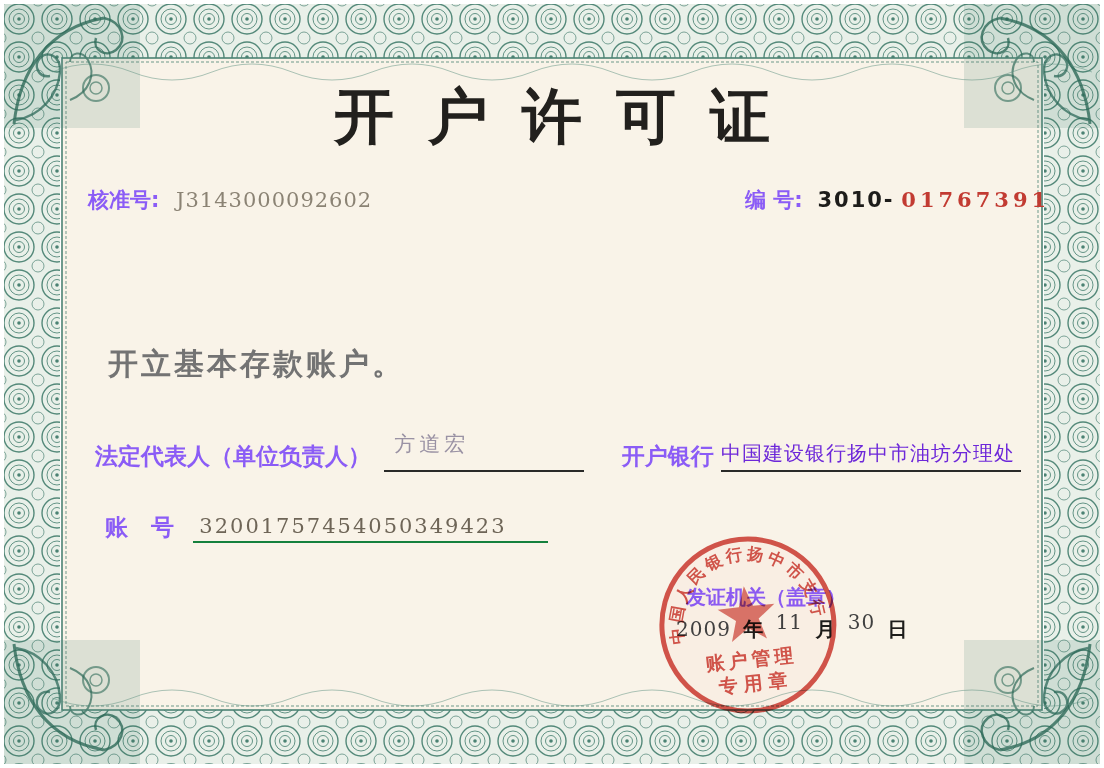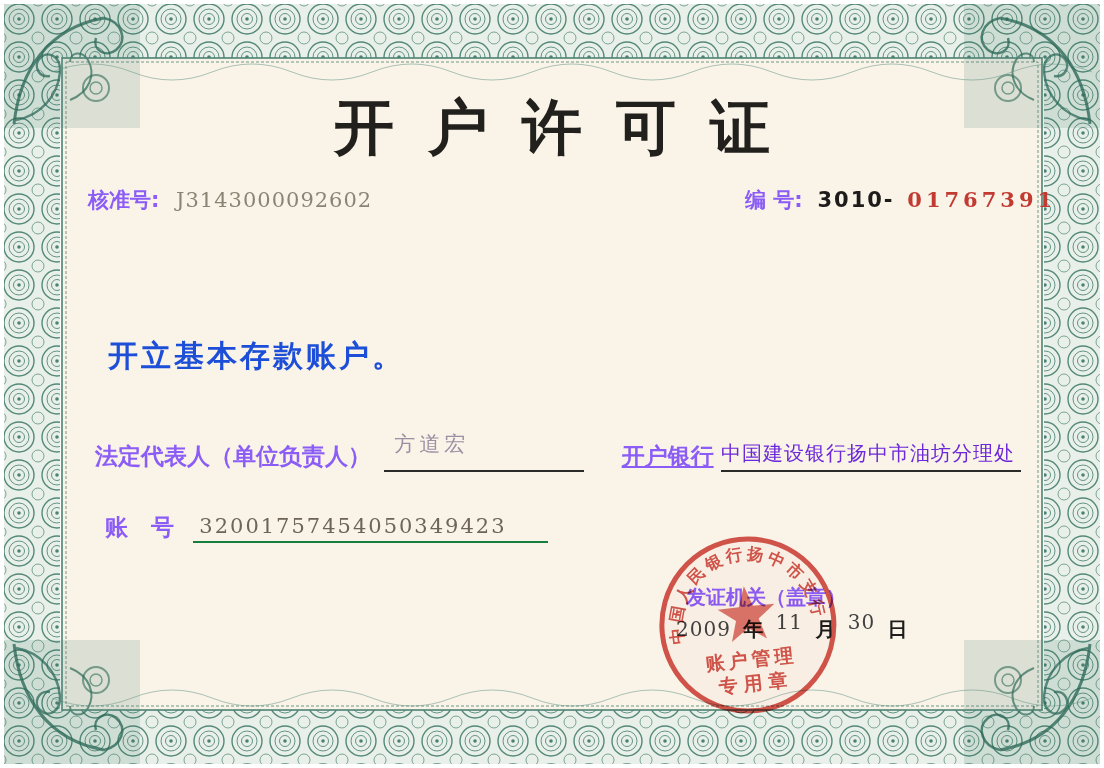--- a/index.html
+++ b/index.html
@@ -26,49 +26,49 @@
       repeating-radial-gradient(circle at 72% 50%, rgba(222,175,115,.22) 0 3px, transparent 3px 9px);
   }
   .wm-damask { left:80px; top:380px; width:230px; height:170px; opacity:.5;
     background: repeating-radial-gradient(circle at 40% 40%, rgba(196,160,205,.12) 0 3px, transparent 3px 12px);
   }
   .wm-pinkbottom { left:62px; right:62px; bottom:58px; height:130px;
     background:linear-gradient(180deg, transparent, rgba(225,185,205,.18)); }
 
   
   .abs { position:absolute; z-index:3; }
-  .title { left:0; right:0; top:88px; text-align:center;
+  .title { left:0; right:0; top:77px; text-align:center;
     font-family:"DejaVu Serif","Liberation Serif",serif; font-weight:bold;
     font-size:60px; letter-spacing:34px; text-indent:34px; color:#22201d; }
 
   .label  { color:#8b5cf6; font-weight:bold; }
   .typed  { font-family:"DejaVu Serif","Liberation Serif",serif; }
 
   .approval-row { left:88px; top:186px; font-size:21px; }
   .approval-row .typed { color:#8b8374; margin-left:10px; letter-spacing:1px; }
 
   .serial-row { left:745px; top:186px; font-size:21px; }
   .serial-row .prefix { font-weight:bold; color:#1d1c1a; margin-left:8px; letter-spacing:2px; }
-  .serial-row .red-number { color:#c23b32; font-weight:bold; letter-spacing:4px; margin-left:6px;
+  .serial-row .red-number { color:#c23b32; font-weight:bold; letter-spacing:4px; 
     font-family:"DejaVu Serif","Liberation Serif",serif; }
 
   .audited-row { left:158px; top:264px; font-size:30px; }
   .company-field { display:inline-block; width:400px; margin:0 10px 0 14px;
     border-bottom:2px solid #2a2a28; text-align:center; vertical-align:bottom;
     font-size:22px; color:#75857d; letter-spacing:2px; padding-bottom:4px;
     font-family:"DejaVu Serif","Liberation Serif",serif; }
   .qualify { font-weight:bold; letter-spacing:3px; }
 
-  .open-row { left:108px; top:336px; font-size:30px; font-weight:bold; letter-spacing:3px; color:#1d4ed8; }
+  .open-row { left:108px; top:344px; font-size:30px; font-weight:bold; letter-spacing:3px; color:#737373; }
 
   .rep-row { left:95px; top:430px; font-size:23px; }
   .rep-field { display:inline-block; width:200px; margin-left:6px; border-bottom:2px solid #2a2a28;
     font-size:21px; color:#9a92a4; letter-spacing:4px; padding:0 0 12px 10px; vertical-align:bottom;
     font-family:"DejaVu Serif","Liberation Serif",serif; }
-  .bank-label { margin-left:30px;text-decoration:underline; }
+  .bank-label { margin-left:30px; }
   .bank-field { display:inline-block; width:300px; border-bottom:2px solid #2a2a28;
     font-size:20px; color:#6d28d9; letter-spacing:1px; padding-bottom:3px; vertical-align:bottom;
     font-family:Liberation Mono, monospace; }
 
   .acct-row { left:105px; top:512px; font-size:23px; }
   .acct-field { display:inline-block; width:355px; margin-left:12px; border-bottom:2px solid #15803d;
     font-size:21px; color:#6e6557; letter-spacing:2px; padding:0 0 3px 6px; vertical-align:bottom;
     font-family:"DejaVu Serif","Liberation Serif",serif; }
 
   .authority-row { left:686px; top:584px; font-size:20px; }

